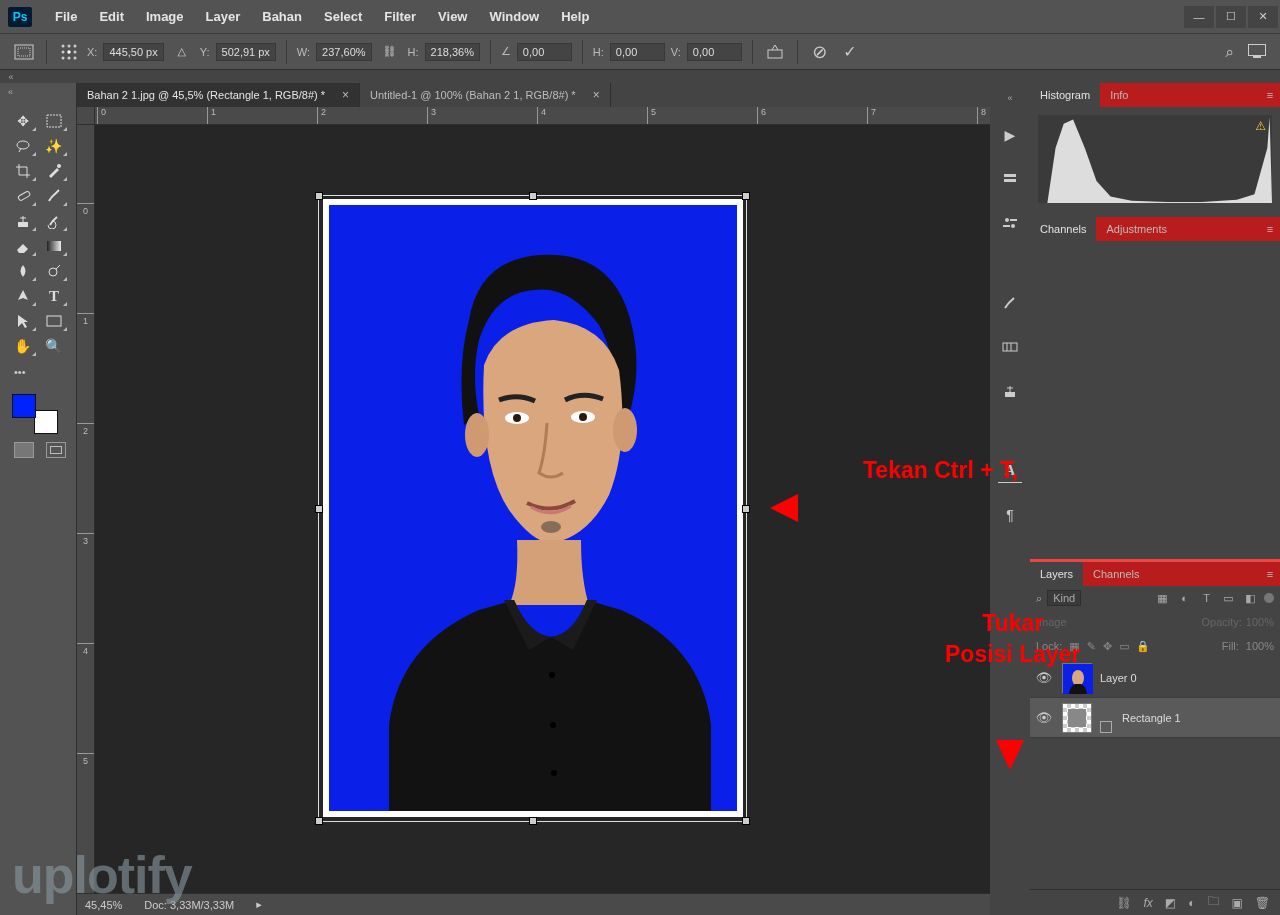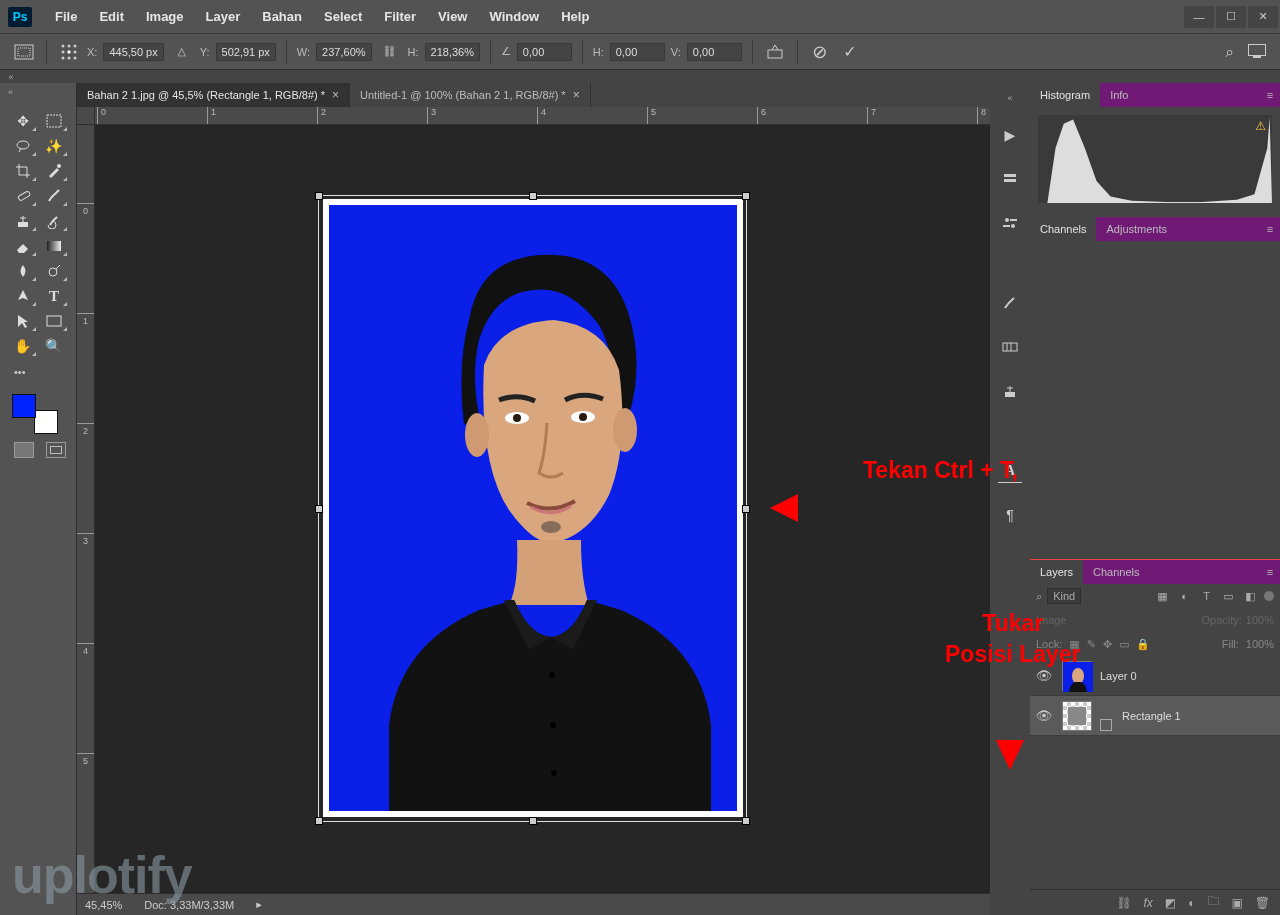--- a/index.html
+++ b/index.html
@@ -17,21 +17,21 @@
 .options-bar .icon { width:24px; height:24px; display:flex; align-items:center; justify-content:center; }
 .opt-label { color:#bbb; }
 .opt-val { background:#444; border:1px solid #383838; padding:2px 5px; min-width:55px; font-size:11px; color:#ddd; }
 .divider { width:1px; height:24px; background:#3a3a3a; margin:0 4px; }
 .options-right { margin-left:auto; display:flex; align-items:center; padding-right:14px; gap:14px; }
 
 
 .collapse-row { height:13px; background:#444; display:flex; }
 .collapse-row .chev { width:22px; height:13px; color:#aaa; font-size:9px; display:flex; align-items:center; justify-content:center; } 
 .tabs-row { position:absolute; top:83px; left:77px; right:290px; height:24px; background:#444; display:flex; }
-.tab { padding:0 10px; height:24px; display:flex; align-items:center; gap:7px; font-size:11px; color:#bdbdbd; border-right:1px solid #2e2e2e; }
+.tab { padding:0 10px; height:24px; display:flex; align-items:center; gap:17px; font-size:11px; color:#bdbdbd; border-right:1px solid #2e2e2e; }
 .tab.active { background:#323232; color:#e5e5e5; }
 .tab .close { font-size:12px; color:#bbb; }
 
 
 .toolbox { position:absolute; top:83px; left:0; width:77px; bottom:0; background:#535353; border-right:1px solid #2e2e2e; padding-top:24px; }
 .tool-grid { display:grid; grid-template-columns:1fr 1fr; gap:1px; padding:2px 8px; }
 .tool { width:30px; height:24px; display:flex; align-items:center; justify-content:center; color:#ddd; font-size:14px; position:relative; }
 .tool .corner { position:absolute; right:2px; bottom:2px; width:0; height:0; border-left:4px solid transparent; border-bottom:4px solid #bbb; }
 .colors { margin:10px 0 8px 12px; position:relative; width:46px; height:40px; }
 .fg { position:absolute; width:24px; height:24px; background:#0022ff; border:1px solid #111; top:0; left:0; }
@@ -56,30 +56,30 @@
 .handle { position:absolute; width:8px; height:8px; background:#ccc; border:1px solid #000; }
 .h-tl{top:-4px;left:-4px}.h-tr{top:-4px;right:-4px}.h-bl{bottom:-4px;left:-4px}.h-br{bottom:-4px;right:-4px}
 .h-tm{top:-4px;left:50%;margin-left:-4px}.h-bm{bottom:-4px;left:50%;margin-left:-4px}
 .h-ml{left:-4px;top:50%;margin-top:-4px}.h-mr{right:-4px;top:50%;margin-top:-4px}
 
 
 .right-col { position:absolute; top:83px; right:0; bottom:0; width:290px; display:flex; }
 .icon-strip { width:40px; background:#444; display:flex; flex-direction:column; align-items:center; padding-top:10px; gap:20px; }
 .icon-strip .sbtn { width:24px; height:24px; color:#ccc; display:flex; align-items:center; justify-content:center; font-size:14px; }
 .panels { flex:1; background:#444; display:flex; flex-direction:column; }
-.panel-tabset { height:24px; background:#701a75; display:flex; align-items:center; }
+.panel-tabset { height:24px; background:#b91c1c; display:flex; align-items:center; }
 .ptab { padding:0 10px; height:24px; display:flex; align-items:center; font-size:11px; color:#bbb; }
 .ptab.active { background:#444; color:#e2e2e2; }
 .ptab-menu { margin-left:auto; width:20px; text-align:center; color:#bbb; }
 .histogram { height:110px; padding:8px; position:relative; }
 .histogram svg { width:100%; height:88px; background:#3a3a3a; }
 .hist-warn { position:absolute; right:14px; top:12px; color:#ffd040; font-size:12px; }
 .lib-body { flex:0 0 318px; background:#444; }
 
-.layers-panel { display:flex; flex-direction:column; border-top:1px solid #ef4444; }
+.layers-panel { display:flex; flex-direction:column; border-top:3px solid #ef4444; }
 .layer-tools { height:24px; display:flex; align-items:center; padding:0 6px; gap:5px; font-size:11px; color:#aaa; }
 .layer-tools .kind { background:#3a3a3a; border:1px solid #2e2e2e; padding:1px 5px; }
 .layer-tools .spacer { flex:1; }
 .layer-tools .ic { width:17px; text-align:center; }
 .layer-opts { height:24px; display:flex; align-items:center; padding:0 6px; gap:4px; font-size:11px; color:#666; }
 .layer-lock { height:24px; display:flex; align-items:center; padding:0 6px; gap:7px; font-size:11px; color:#888; }
 .layer-item { height:40px; display:flex; align-items:center; padding:0 4px; gap:8px; border-bottom:1px solid #3c3c3c; }
 .layer-item.sel { background:#5a5a5a; }
 .layer-item .eye { width:20px; text-align:center; color:#ccc; font-size:13px; }
 .layer-item .thumb { width:30px; height:30px; background:#0a20e0; border:1px solid #777; position:relative; }

